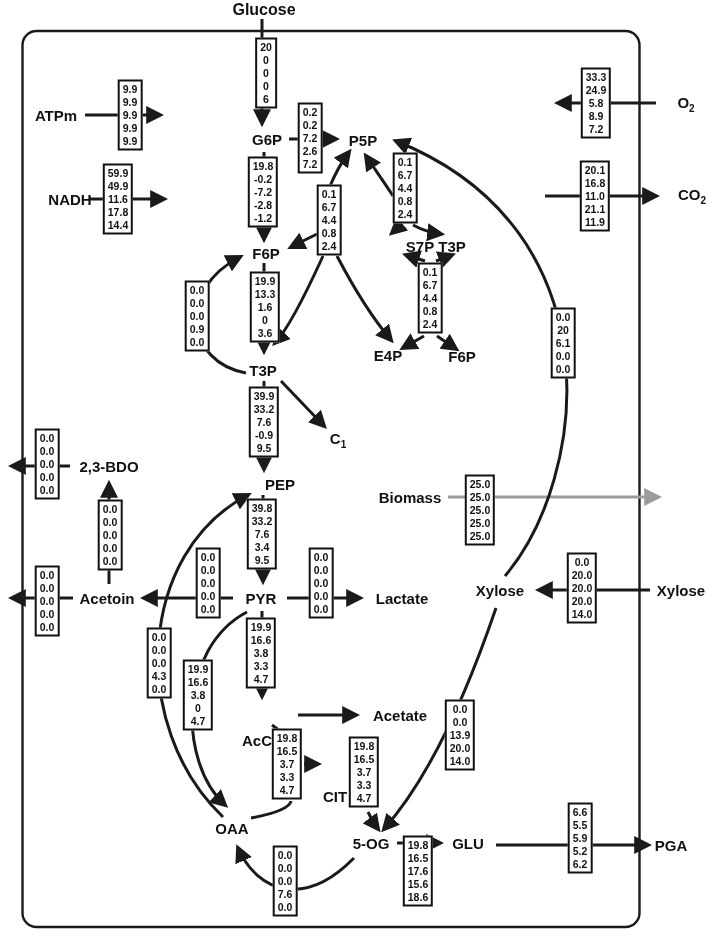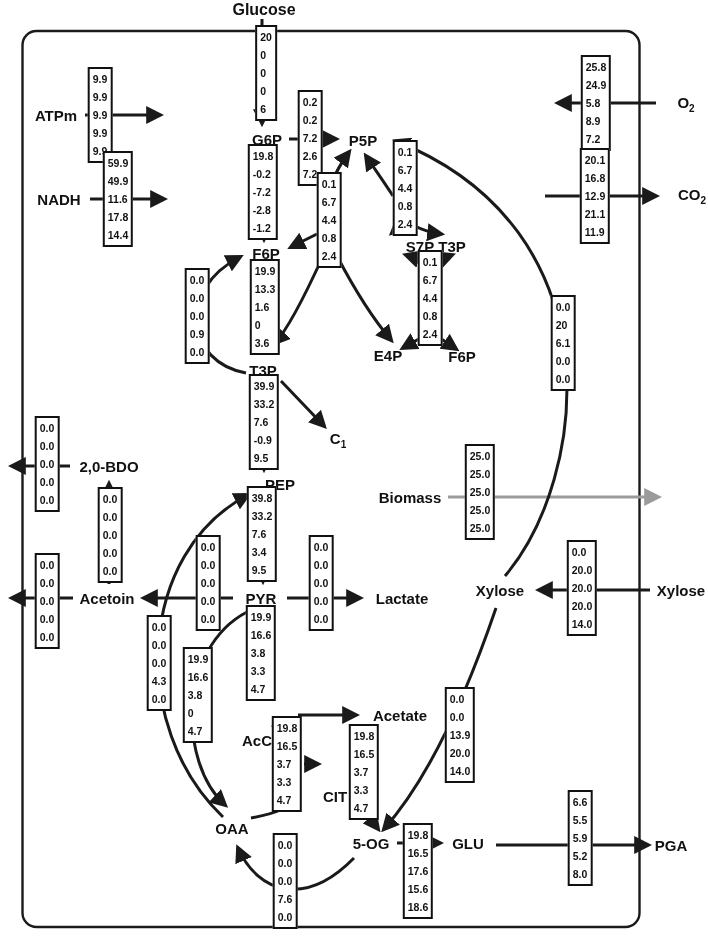--- a/index.html
+++ b/index.html
@@ -1,21 +1,21 @@
 <!DOCTYPE html>
 <html><head>
 <meta charset="utf-8">
 <style>
   html,body{margin:0;padding:0;background:#fff;}
   #canvas{position:relative;width:708px;height:937px;background:#ffffff;overflow:hidden;
           font-family:"Liberation Sans",sans-serif;}
   #arrows{position:absolute;left:0;top:0;width:708px;height:937px;}
   .fbox{position:absolute;transform:translate(-50%,-50%);background:#ffffff;
         border:2.2px solid #111;padding:1px 3px;font-size:10.5px;font-weight:bold;
-        line-height:18px;text-align:left;white-space:pre-line;color:#111;z-index:3;}
+        line-height:13px;text-align:center;white-space:pre-line;color:#111;z-index:3;}
   .mlabel{position:absolute;transform:translate(-50%,-50%);font-weight:bold;color:#111;
           font-size:15px;white-space:nowrap;z-index:2;background:transparent;}
   .mlabel.big{font-size:16px;}
   .mlabel sub{font-size:10px;font-weight:bold;}
 </style>
 </head>
 <body>
 
 <div id="canvas">
 
@@ -95,53 +95,53 @@
   <div class="mlabel" style="left:280px;top:484px">PEP</div>
   <div class="mlabel" style="left:261px;top:598px">PYR</div>
   <div class="mlabel" style="left:267px;top:740px">AcCoA</div>
   <div class="mlabel" style="left:400px;top:715px">Acetate</div>
   <div class="mlabel" style="left:335px;top:796px">CIT</div>
   <div class="mlabel" style="left:232px;top:828px">OAA</div>
   <div class="mlabel" style="left:371px;top:843px">5-OG</div>
   <div class="mlabel" style="left:468px;top:843px">GLU</div>
   <div class="mlabel" style="left:402px;top:598px">Lactate</div>
   <div class="mlabel" style="left:107px;top:598px">Acetoin</div>
-  <div class="mlabel" style="left:109px;top:466px">2,0-BDO</div>
+  <div class="mlabel" style="left:109px;top:466px">2,3-BDO</div>
   <div class="mlabel" style="left:410px;top:497px">Biomass</div>
   <div class="mlabel" style="left:500px;top:590px">Xylose</div>
   <div class="mlabel" style="left:681px;top:590px">Xylose</div>
   <div class="mlabel" style="left:686px;top:104px"><span>O</span><sub>2</sub></div>
   <div class="mlabel" style="left:692px;top:196px"><span>CO</span><sub>2</sub></div>
   <div class="mlabel" style="left:671px;top:845px">PGA</div>
   <div class="mlabel" style="left:56px;top:115px">ATPm</div>
-  <div class="mlabel" style="left:59px;top:199px">NADH</div>
+  <div class="mlabel" style="left:70px;top:199px">NADH</div>
 
   <div class="fbox" style="left:266px;top:73px">20
 0
 0
 0
 6</div>
-  <div class="fbox" style="left:100px;top:115px">9.9
+  <div class="fbox" style="left:130px;top:115px">9.9
 9.9
 9.9
 9.9
 9.9</div>
   <div class="fbox" style="left:118px;top:199px">59.9
 49.9
 11.6
 17.8
 14.4</div>
-  <div class="fbox" style="left:596px;top:103px">25.8
+  <div class="fbox" style="left:596px;top:103px">33.3
 24.9
 5.8
 8.9
 7.2</div>
   <div class="fbox" style="left:595px;top:196px">20.1
 16.8
-12.9
+11.0
 21.1
 11.9</div>
   <div class="fbox" style="left:310px;top:138px">0.2
 0.2
 7.2
 2.6
 7.2</div>
   <div class="fbox" style="left:263px;top:192px">19.8
 -0.2
 -7.2
@@ -239,22 +239,22 @@
 18.6</div>
   <div class="fbox" style="left:285px;top:881px">0.0
 0.0
 0.0
 7.6
 0.0</div>
   <div class="fbox" style="left:580px;top:838px">6.6
 5.5
 5.9
 5.2
-8.0</div>
-  <div class="fbox" style="left:480px;top:492px">25.0
+6.2</div>
+  <div class="fbox" style="left:480px;top:510px">25.0
 25.0
 25.0
 25.0
 25.0</div>
   <div class="fbox" style="left:582px;top:588px">0.0
 20.0
 20.0
 20.0
 14.0</div>
   <div class="fbox" style="left:563px;top:343px">0.0

